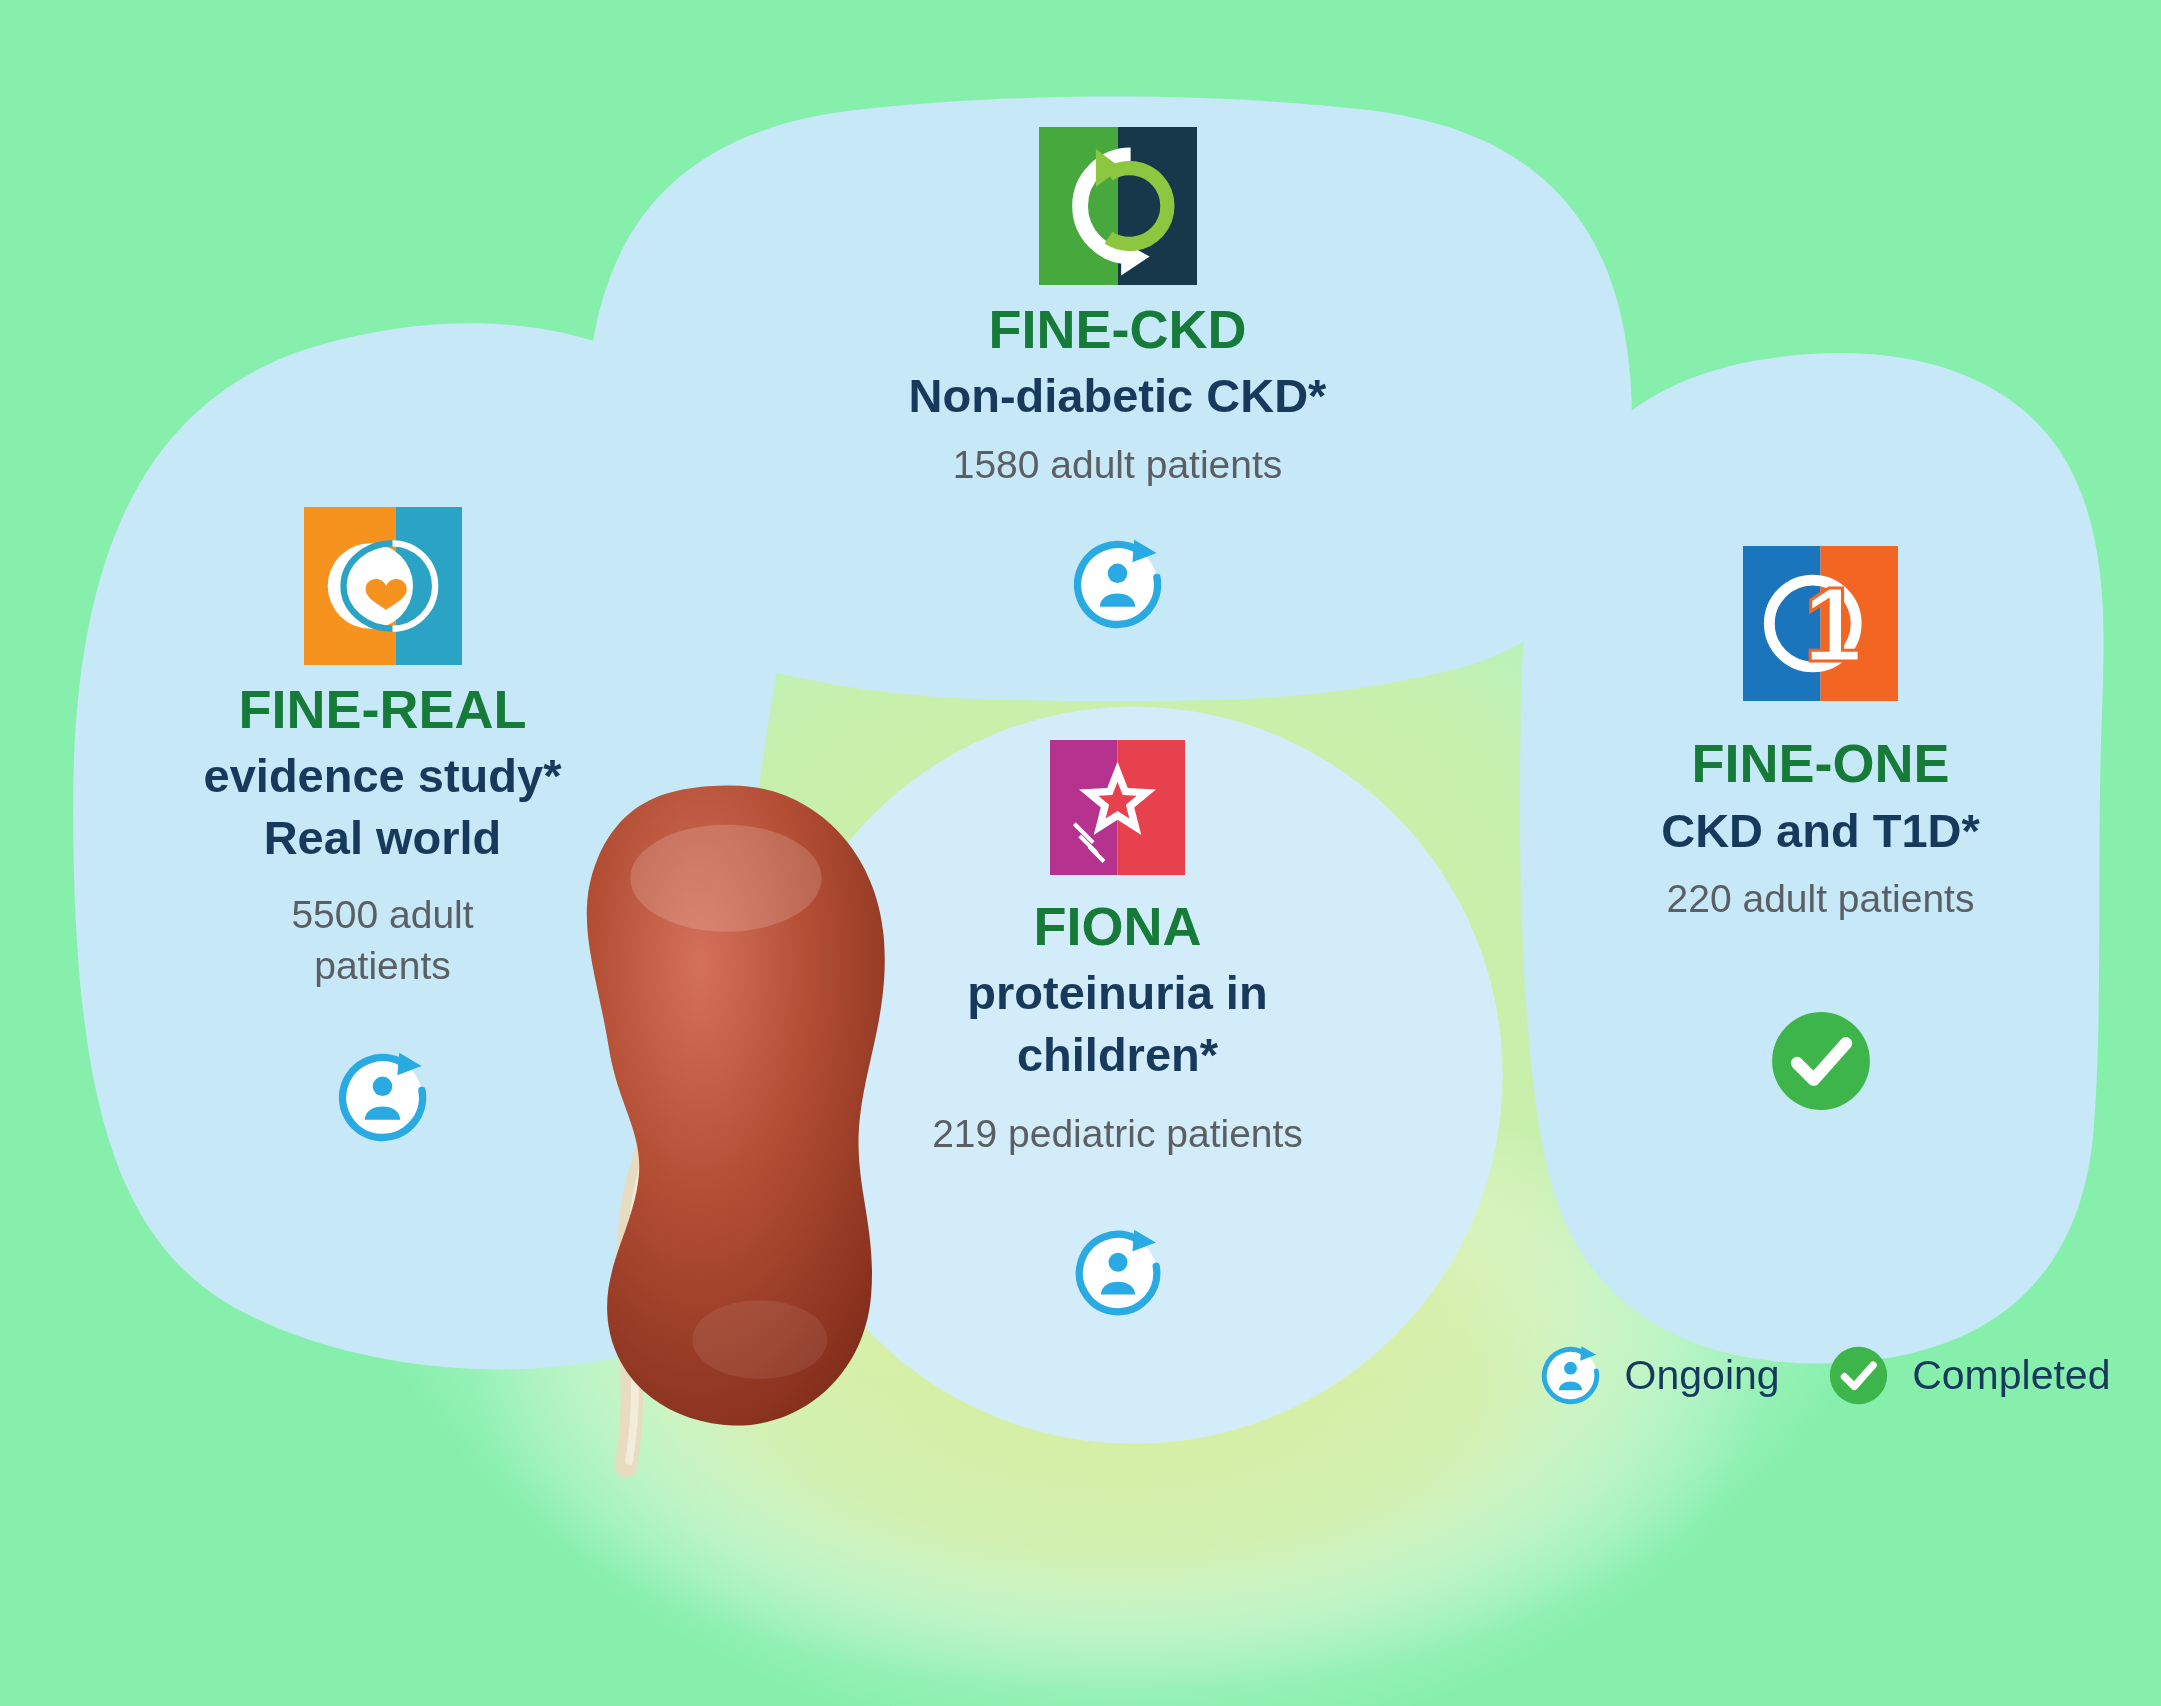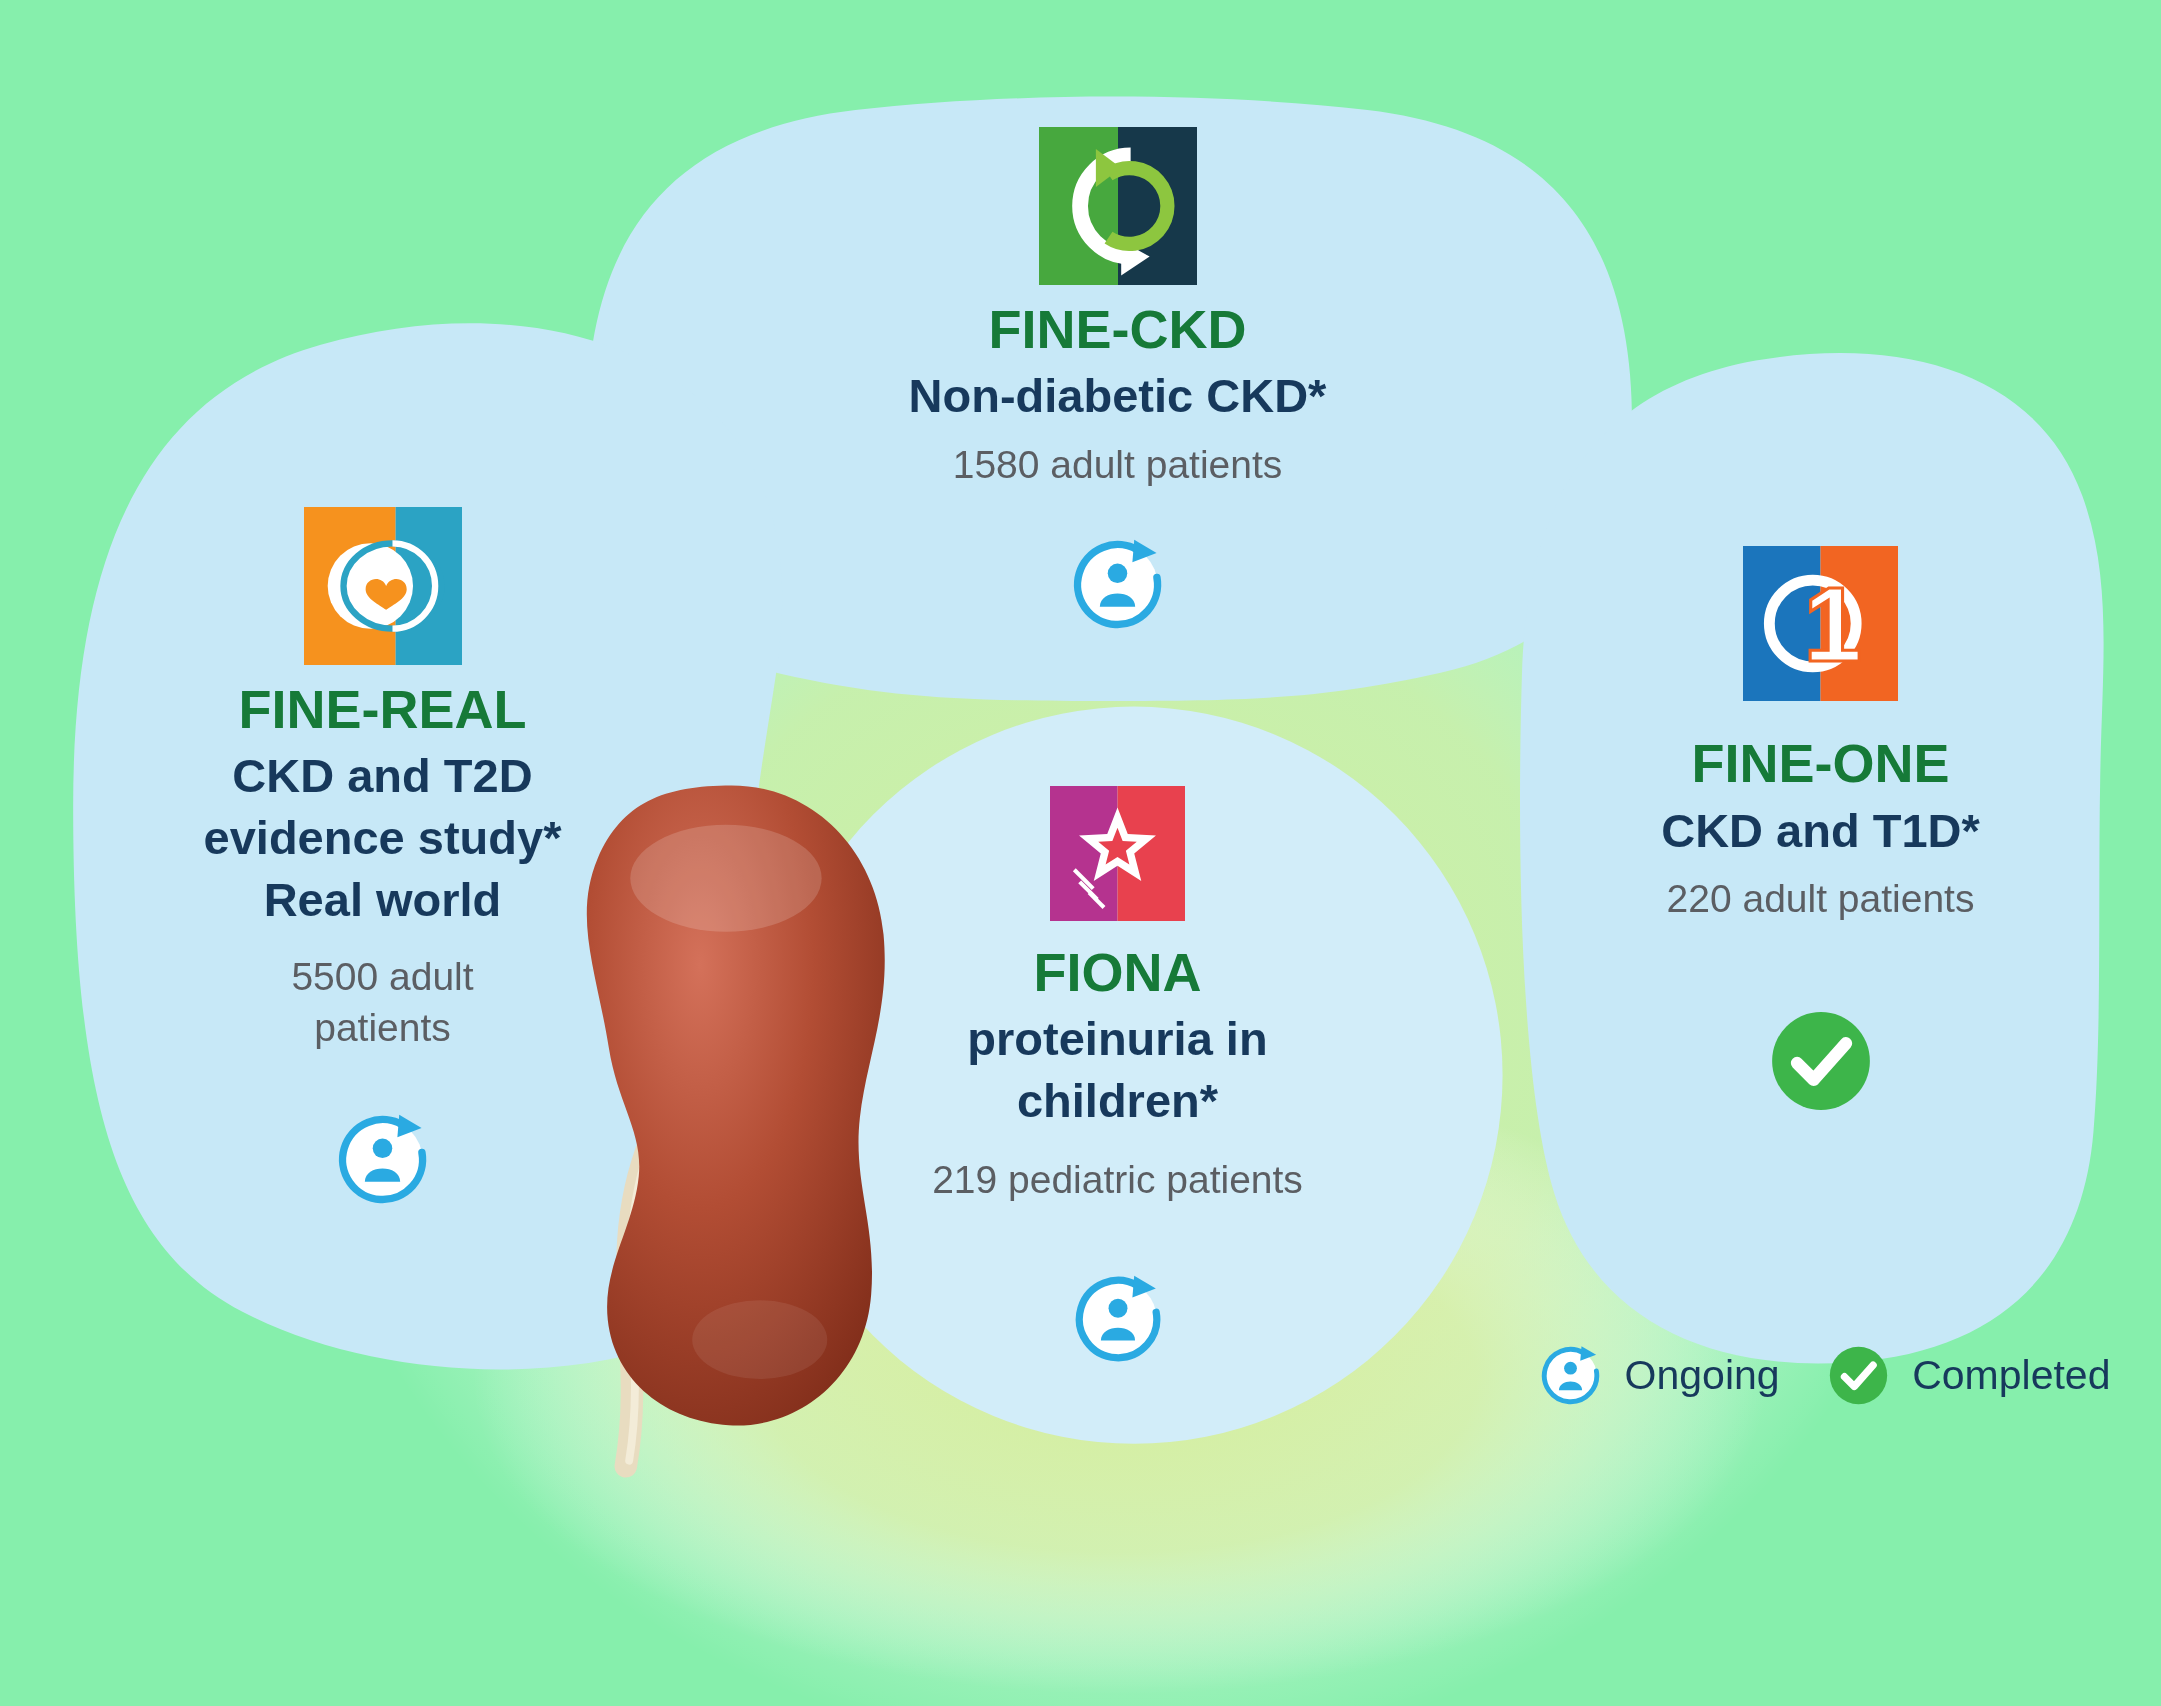--- a/index.html
+++ b/index.html
@@ -135,21 +135,20 @@
     <svg viewBox="0 0 100 100" style="width:158px;height:158px">
       <rect x="0" y="0" width="58" height="100" fill="#f6921e"></rect>
       <rect x="58" y="0" width="42" height="100" fill="#2ba3c4"></rect>
       <circle cx="42" cy="50" r="27" fill="#ffffff"></circle>
       <ellipse cx="56" cy="50" rx="31" ry="27" fill="none" stroke="#2ba3c4" stroke-width="4"></ellipse>
       <path d="M56,23 A27,27 0 0 1 56,77" fill="none" stroke="#ffffff" stroke-width="4"></path>
       <path d="M52,50 c-3,-7 -13,-5 -13,2 c0,6 9,10 13,13 c4,-3 13,-7 13,-13 c0,-7 -10,-9 -13,-2 z" fill="#f6921e"></path>
     </svg>
     <h2 class="study-name">FINE-REAL</h2>
     <p class="study-desc">
-      <span class="line">CKD and T2D</span>
       <span class="line">evidence study*</span>
       <span class="line">Real world</span>
     </p>
     <p class="study-patients" style="margin-top:21px">
       <span class="line">5500 adult</span>
       <span class="line">patients</span>
     </p>
     <svg class="status-icon" style="width:93px;height:93px;margin-top:59px" viewBox="0 0 100 100">
         <use href="#icon-ongoing"></use>
       </svg>
@@ -163,21 +162,21 @@
       <text x="58" y="74" font-family="Liberation Sans, sans-serif" font-size="68" font-weight="bold" fill="#ffffff" stroke="#f26522" stroke-width="2" text-anchor="middle">1</text>
     </svg>
     <h2 class="study-name" style="margin-top:34px">FINE-ONE</h2>
     <p class="study-desc">CKD and T1D*</p>
     <p class="study-patients">220 adult patients</p>
     <svg class="status-icon" style="width:104px;height:104px;margin-top:84px" viewBox="0 0 100 100">
         <use href="#icon-completed"></use>
       </svg>
   </section>
 
-  <section class="study" style="left:780px;top:786px;width:675px">
+  <section class="study" style="left:780px;top:740px;width:675px">
     <svg viewBox="0 0 100 100" style="width:135px;height:135px">
       <rect x="0" y="0" width="50" height="100" fill="#b5338f"></rect>
       <rect x="50" y="0" width="50" height="100" fill="#e8414e"></rect>
       <polygon fill="#ffffff" points="50,16 57.6,35.5 78.5,36.7 62.4,50 67.6,70.3 50,59 32.4,70.3 37.6,50 21.5,36.7 42.4,35.5"></polygon>
       <polygon fill="#e8414e" transform="translate(50 46) scale(0.5) translate(-50 -46)" points="50,16 57.6,35.5 78.5,36.7 62.4,50 67.6,70.3 50,59 32.4,70.3 37.6,50 21.5,36.7 42.4,35.5"></polygon>
       <g stroke="#ffffff" stroke-width="3">
         <line x1="18" y1="62" x2="32" y2="76"></line>
         <line x1="22" y1="71" x2="35" y2="84"></line>
         <line x1="29" y1="79" x2="40" y2="90"></line>
       </g>

